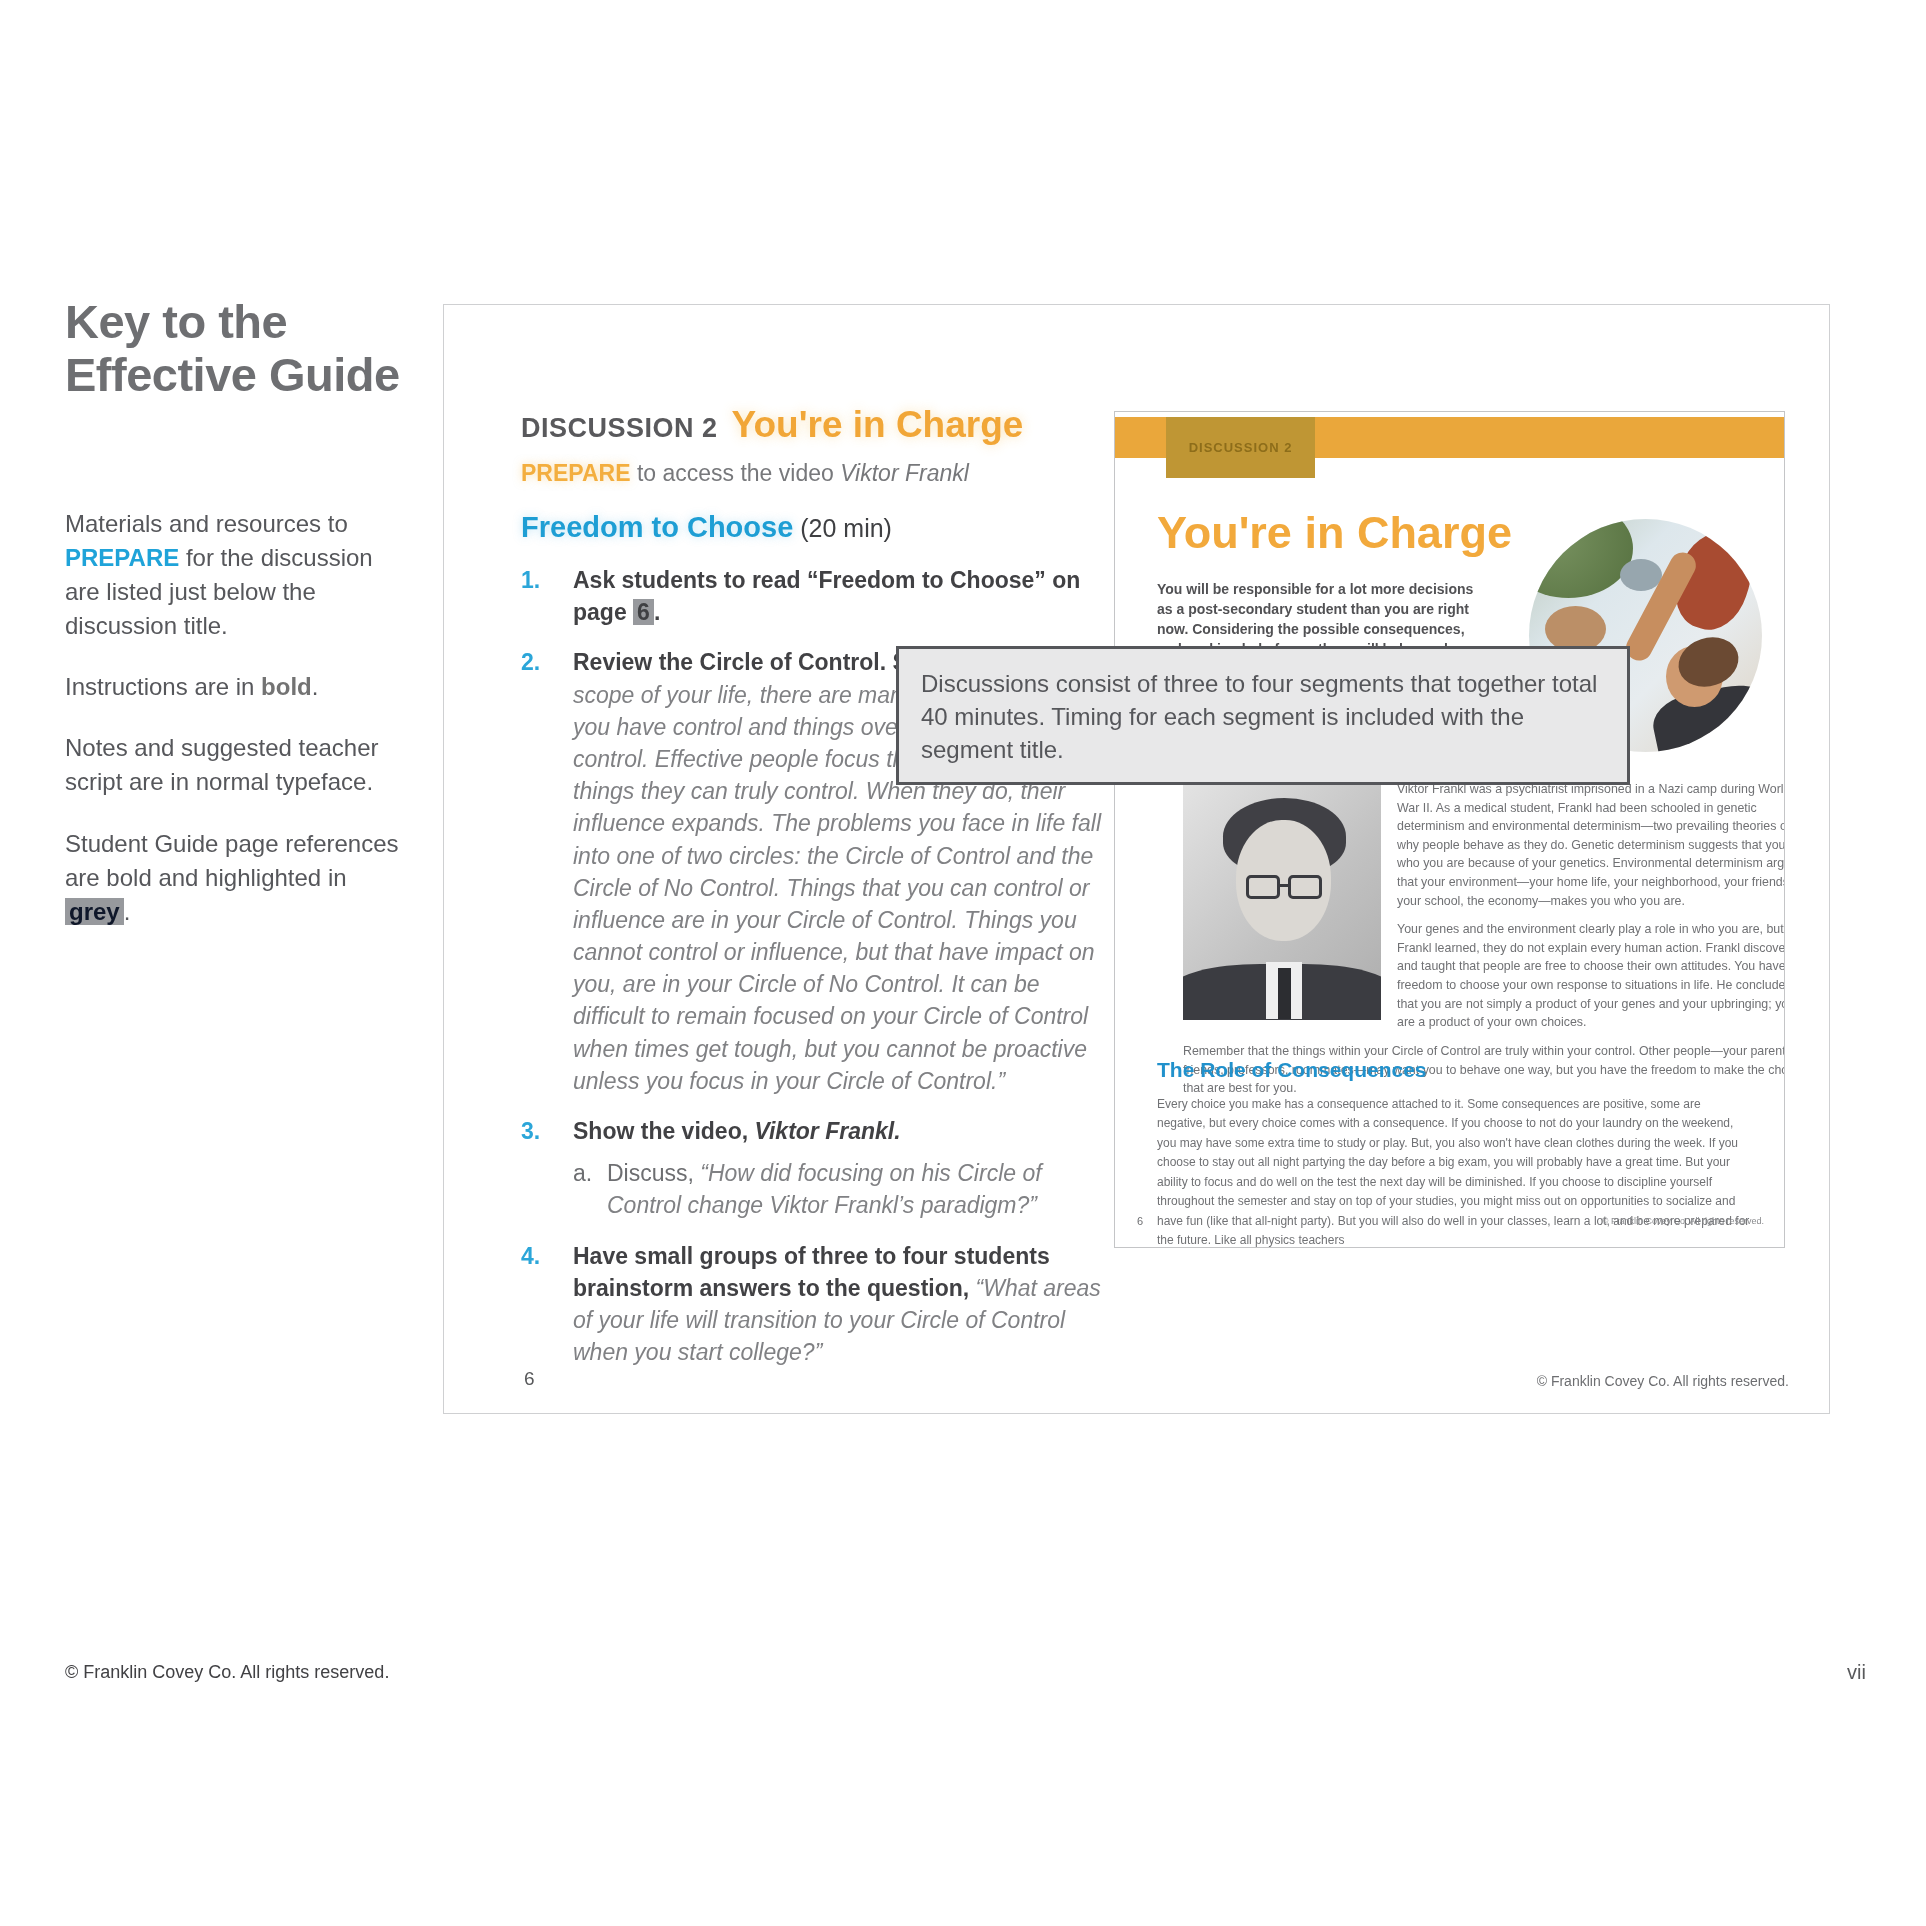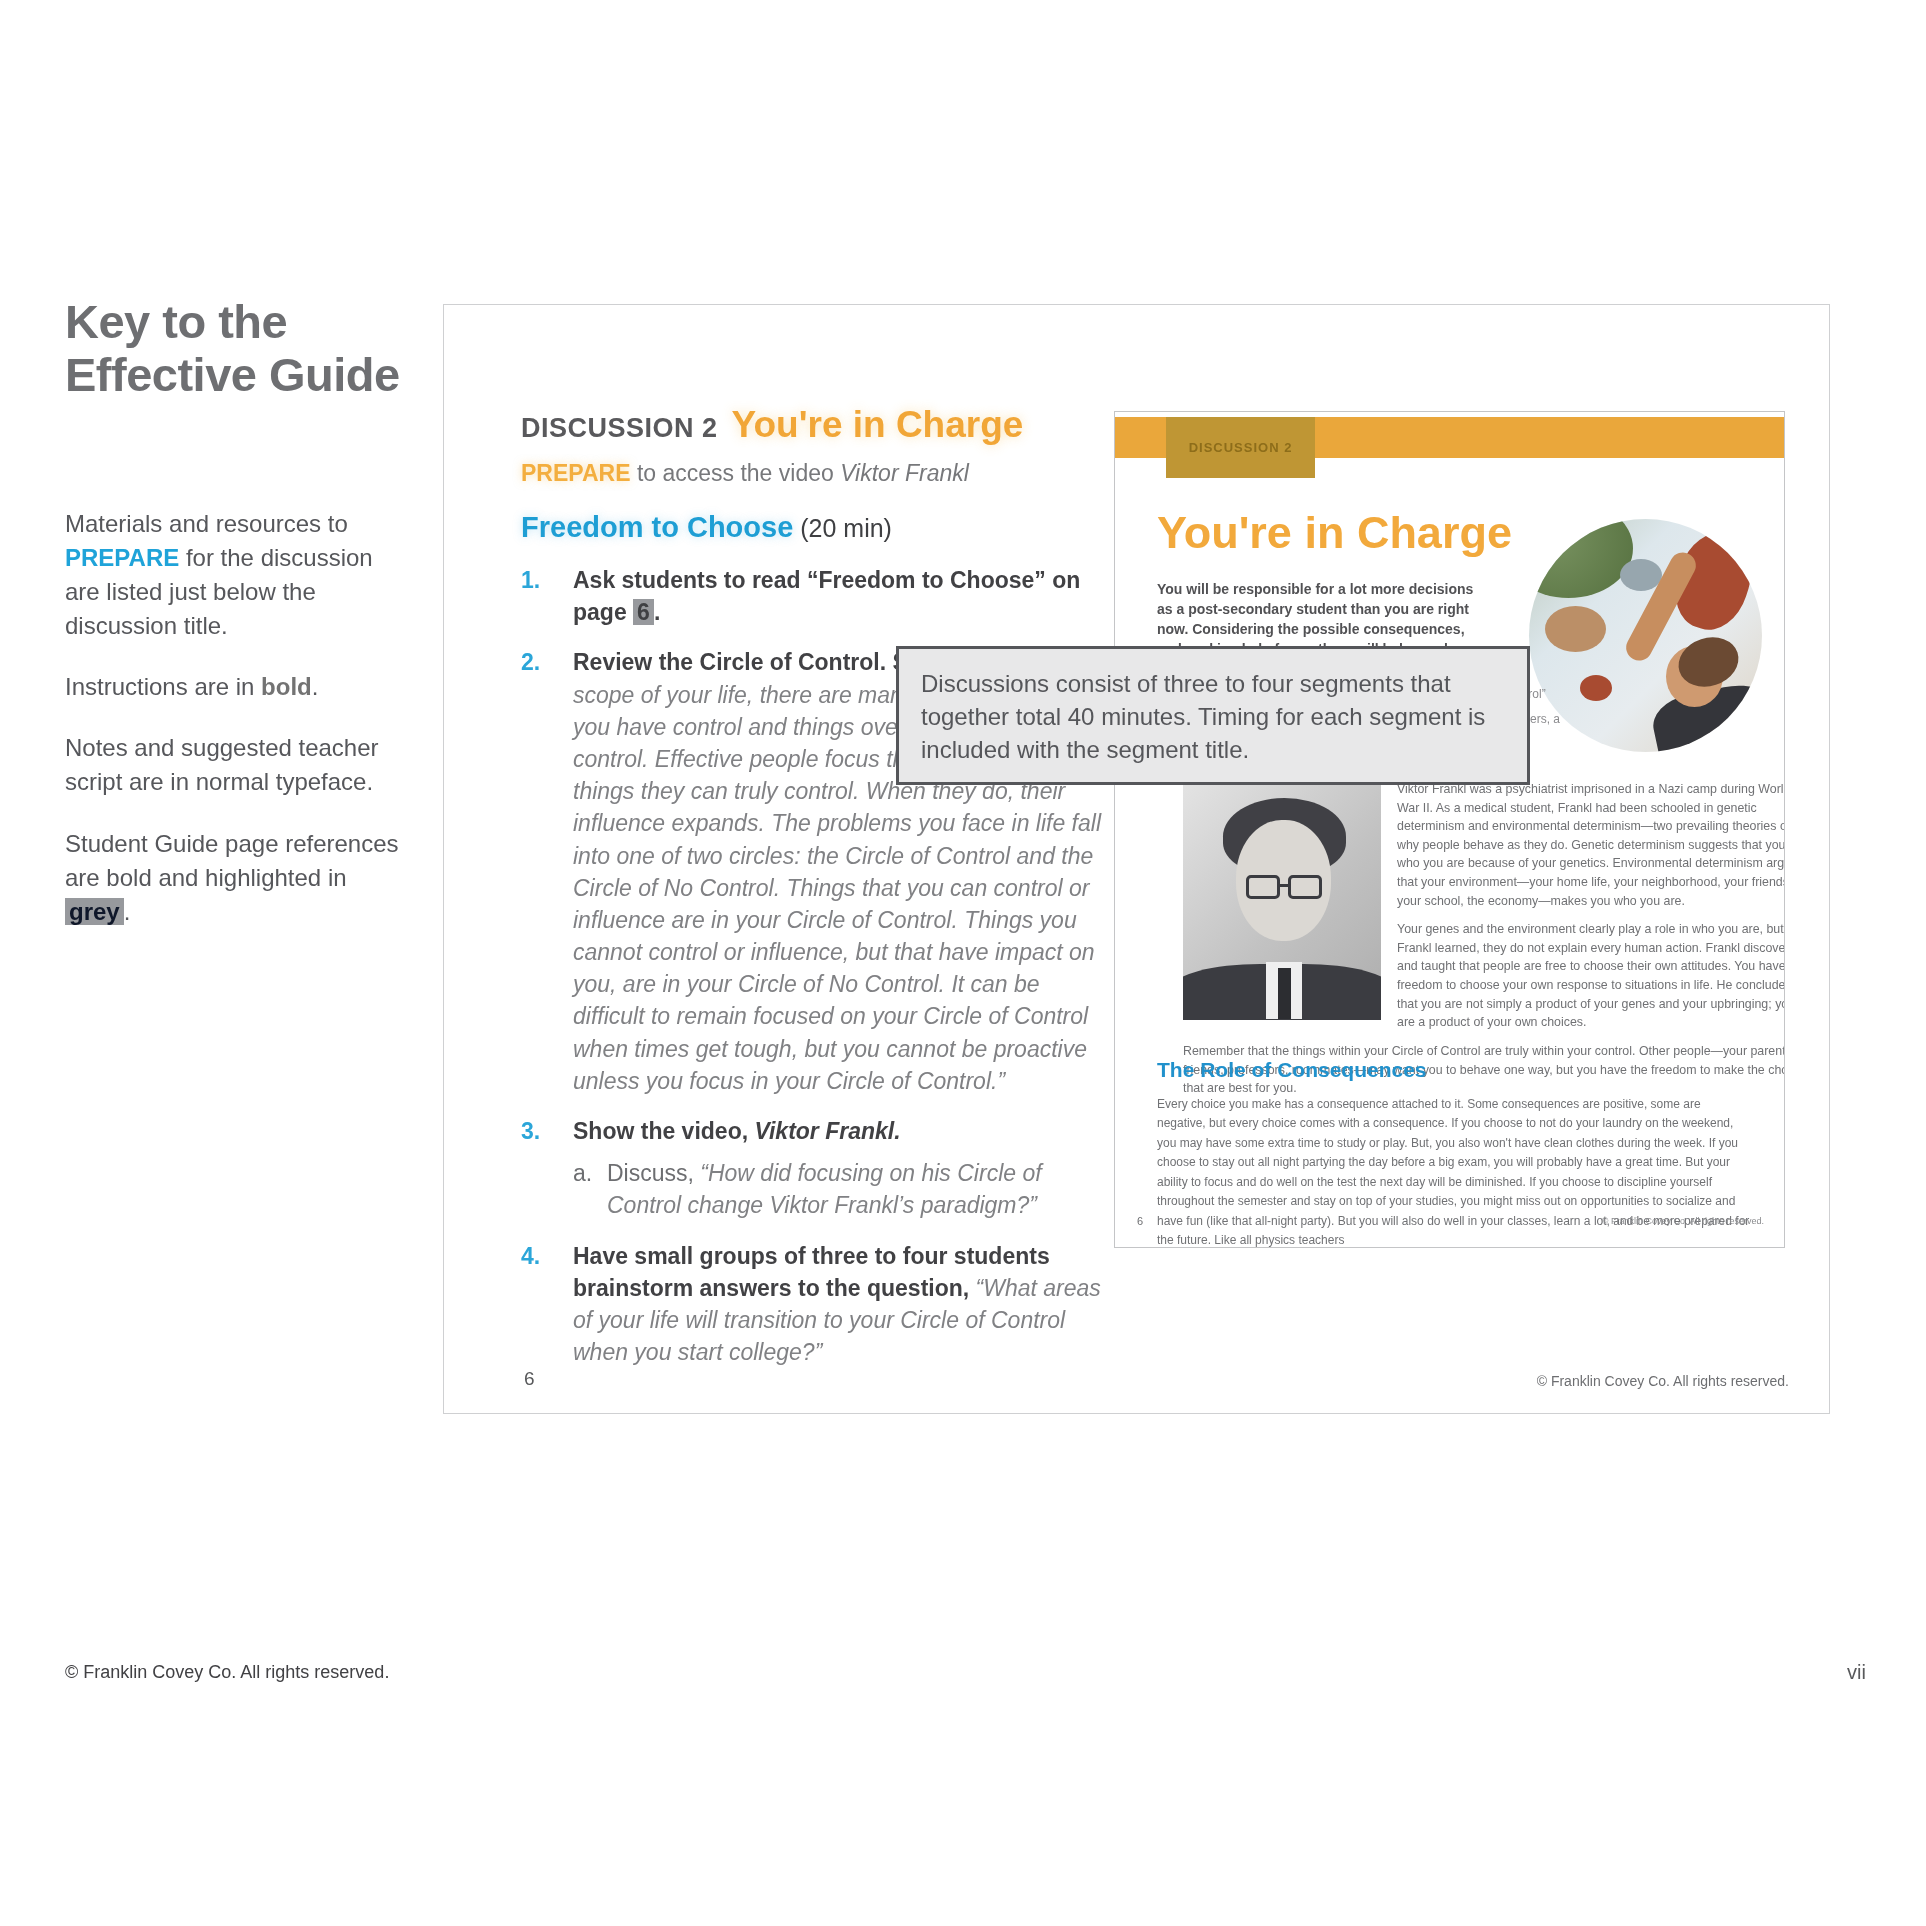--- a/index.html
+++ b/index.html
@@ -42,21 +42,21 @@
   .script-italic { color:#808184; font-weight:400; font-style:italic; }
   .bold-italic { font-style:italic; }
   .page-ref { background:#97999d; color:#3f4043; padding:0 4px; }
   .substep { display:flex; margin-top:10px; font-weight:400; color:#6d6e71; }
   .substep-label { flex:none; width:34px; }
   .tp-footer-num { position:absolute; left:80px; top:1063px; font-size:19px; color:#58595b; }
   .tp-footer-copy { position:absolute; right:40px; top:1068px; font-size:14px; color:#6d6e71; }
 
   
   .callout {
-    position:absolute; left:896px; top:646px; width:634px; height:139px; z-index:10;
+    position:absolute; left:896px; top:646px; width:734px; height:139px; z-index:10;
     background:#e8e8e9; border:3px solid #55565a; padding:18px 22px;
     font-size:24px; line-height:1.38; color:#55565a;
   }
 
   
   .student-page {
     position:absolute; left:1114px; top:411px; width:671px; height:837px;
     background:#ffffff; border:1px solid #c4c5c7; overflow:hidden;
   }
   .sp-banner { position:absolute; left:0; top:5px; width:100%; height:41px; background:#eaa73b; }

